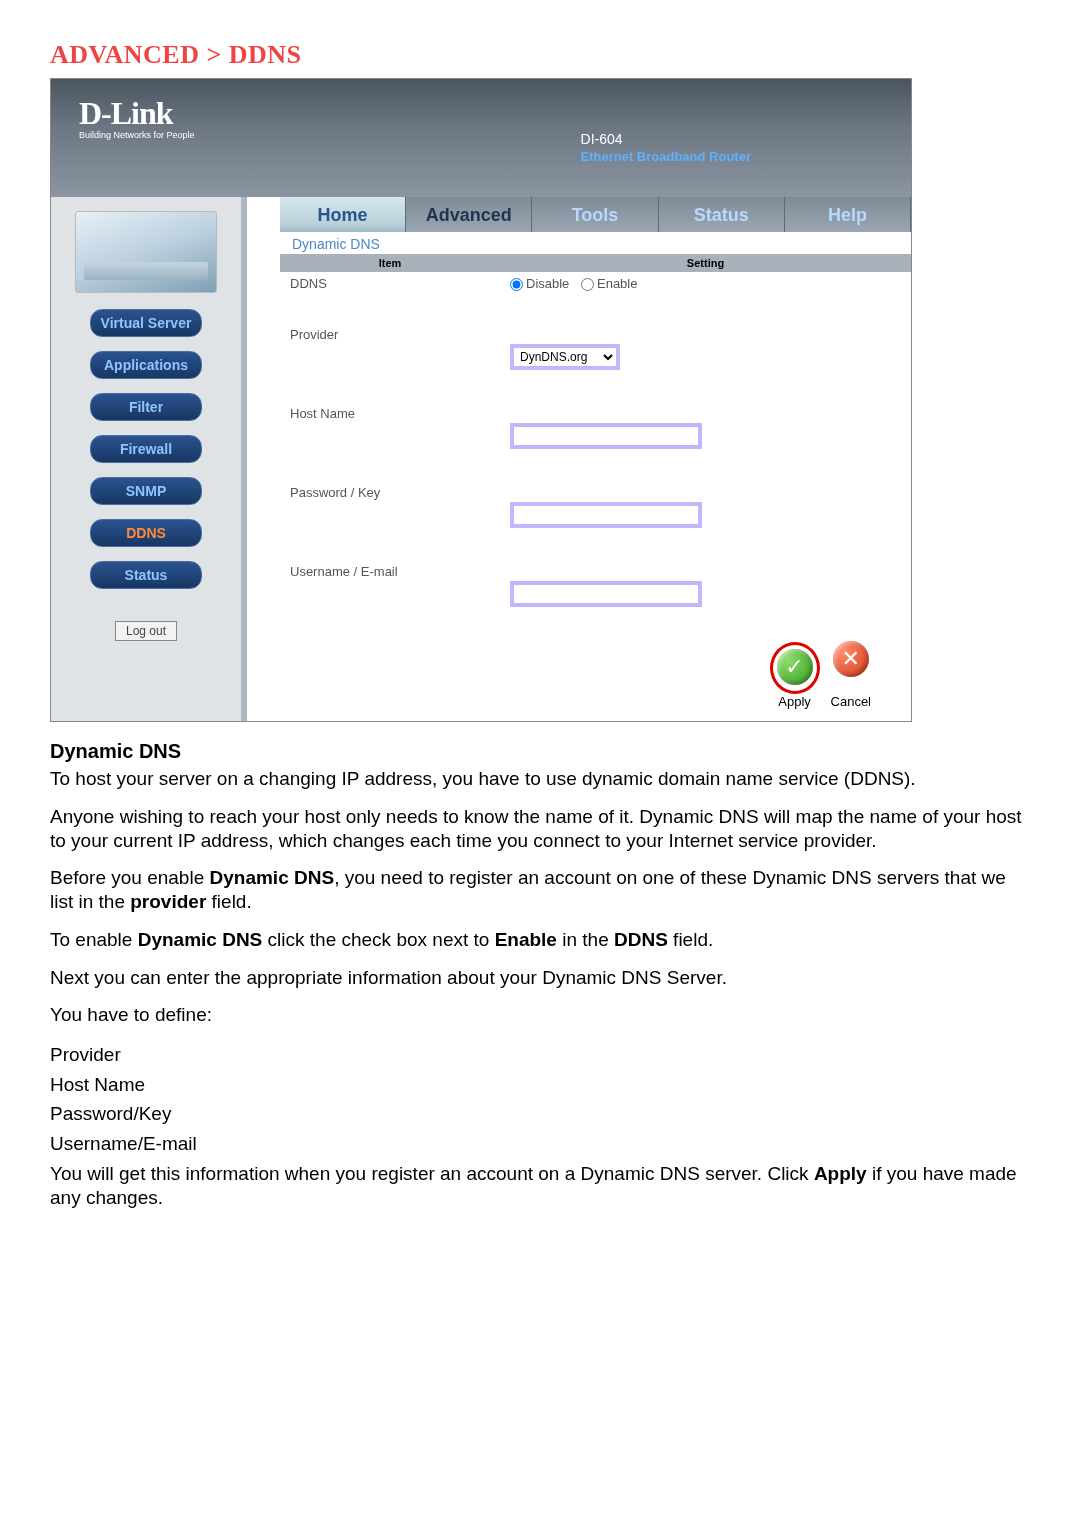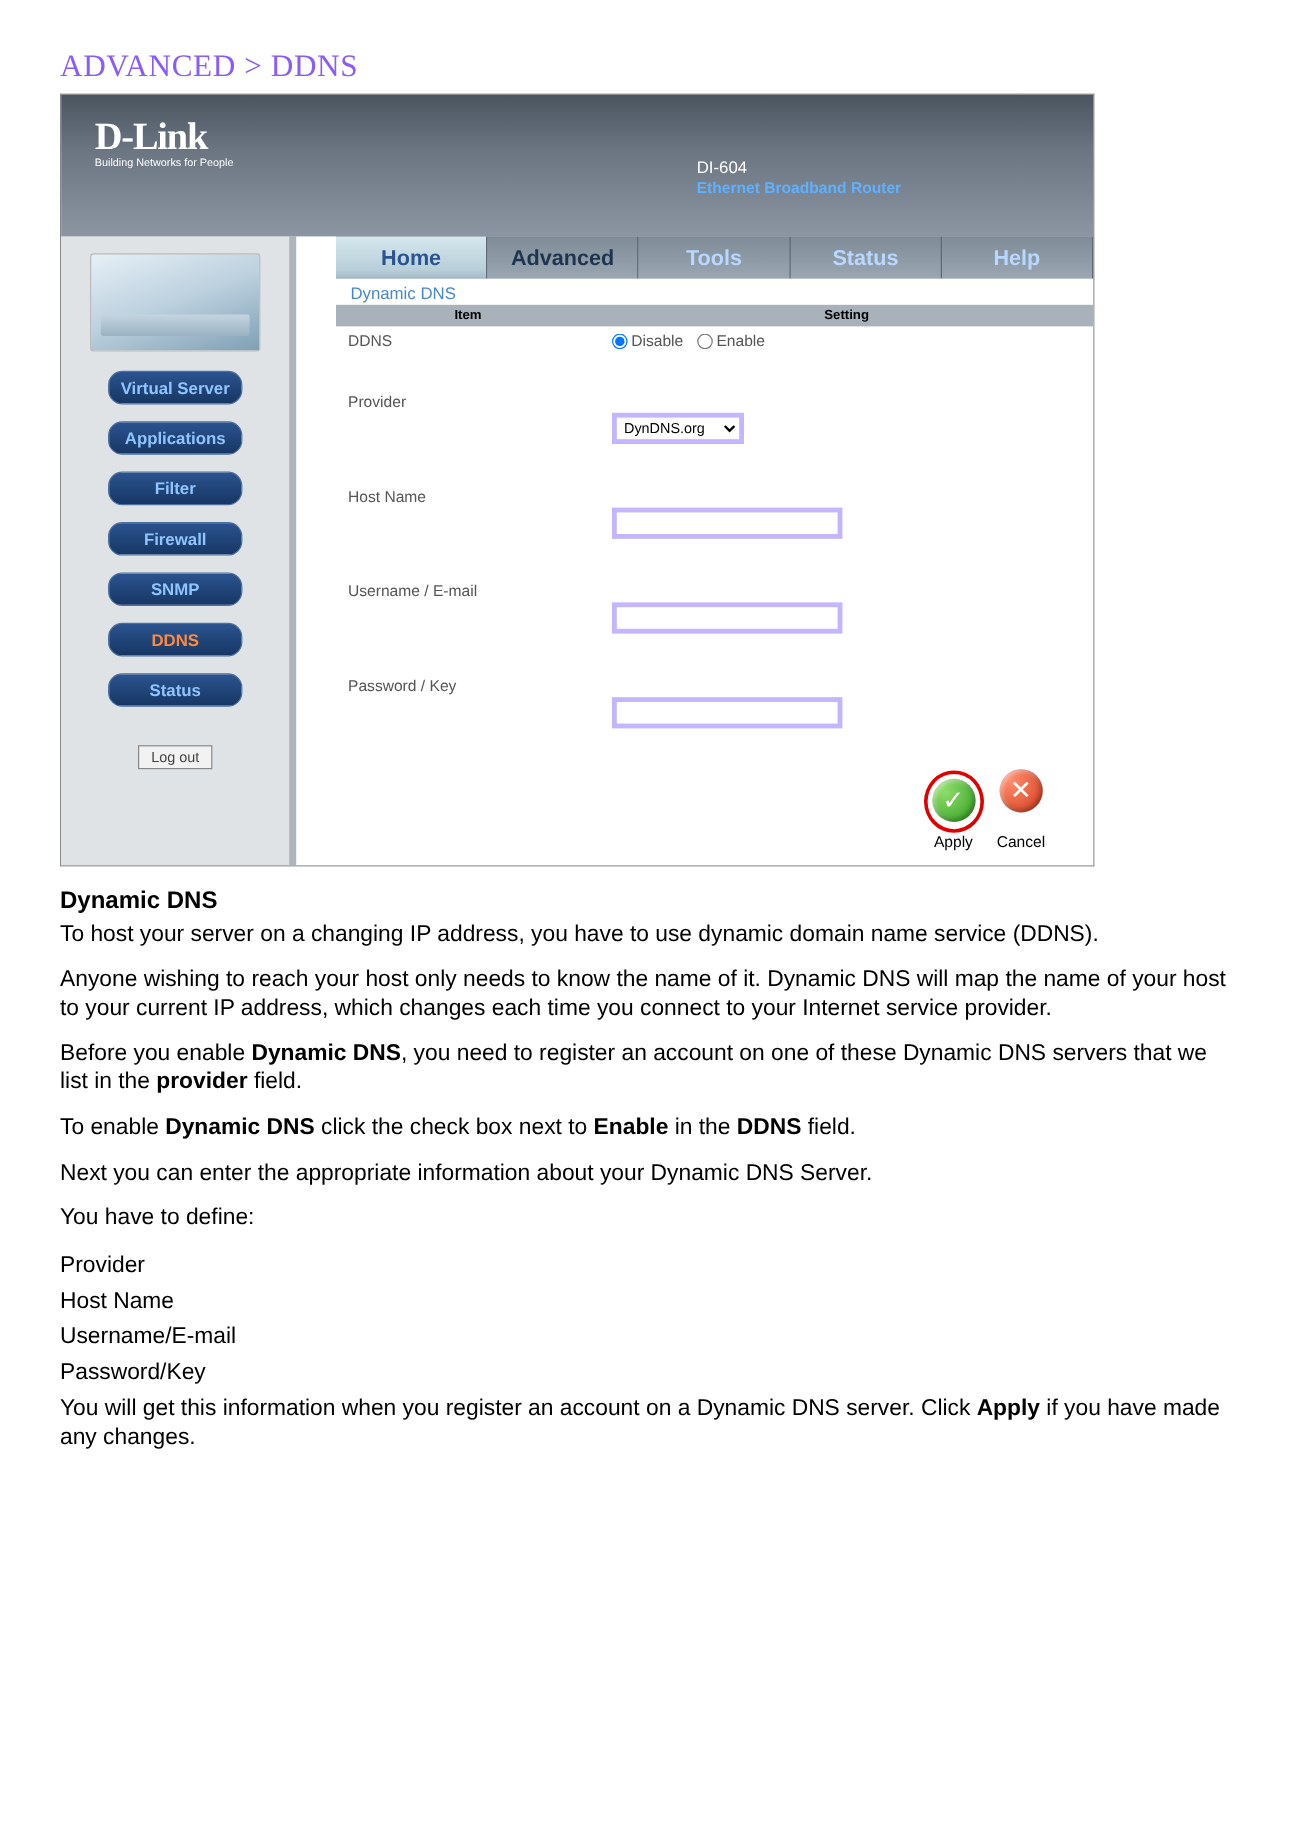--- a/index.html
+++ b/index.html
@@ -5,23 +5,23 @@
   body {
     margin: 0;
     padding: 40px 50px;
     font-family: Arial, Helvetica, sans-serif;
     font-size: 18px;
     color: #000;
     background: #fff;
     width: 980px;
   }
   .page-title {
-    color: #8b5cf6;
+    color: #ef4444;
     font-family: "Times New Roman", serif;
-    font-weight: normal;
+    font-weight: bold;
     font-size: 26px;
     margin: 0 0 8px 0;
     letter-spacing: 0.5px;
   }
   .router-box {
     border: 1px solid #888;
     background: #fff;
     width: 860px;
     margin-bottom: 18px;
   }
@@ -281,26 +281,26 @@
             <select class="sm">
               <option>DynDNS.org</option>
             </select>
           </td>
         </tr>
         <tr>
           <td class="item">Host Name</td>
           <td><input class="sm" type="text" value="" style=""></td>
         </tr>
         <tr>
+          <td class="item">Password / Key</td>
+          <td><input class="sm" type="password" value="" style=""></td>
+        </tr>
+        <tr>
           <td class="item">Username / E-mail</td>
           <td><input class="sm" type="text" value="" style=""></td>
-        </tr>
-        <tr>
-          <td class="item">Password / Key</td>
-          <td><input class="sm" type="password" value="" style=""></td>
         </tr>
       </tbody>
         </table>
 
       <div class="actions">
         <span class="round-btn">
           <span class="highlight-ring">
             <span class="round-ico ico-apply">✓</span>
           </span><br>
           <span>Apply</span>
@@ -322,19 +322,19 @@
     <span>Before you enable </span><b>Dynamic DNS</b><span>, you need to register an account on one of these Dynamic DNS servers that we list in the </span><b>provider</b><span> field.</span>
   </p>
   <p>
     <span>To enable </span><b>Dynamic DNS</b><span> click the check box next to </span><b>Enable</b><span> in the </span><b>DDNS</b><span> field.</span>
   </p>
   <p>Next you can enter the appropriate information about your Dynamic DNS Server.</p>
   <p>You have to define:</p>
   <div class="defs">
     <div>Provider</div>
     <div>Host Name</div>
+    <div>Password/Key</div>
     <div>Username/E-mail</div>
-    <div>Password/Key</div>
   </div>
   <p>
     <span>You will get this information when you register an account on a Dynamic DNS server. Click </span><b>Apply</b><span> if you have made any changes.</span>
   </p>
 </div>
 
 </body></html>

